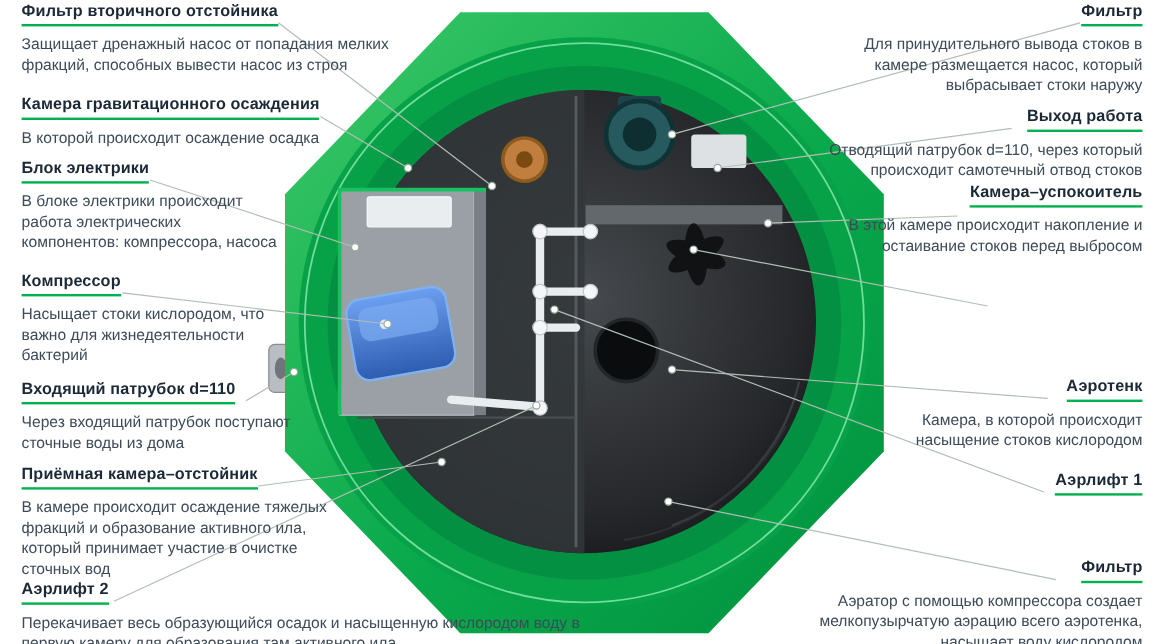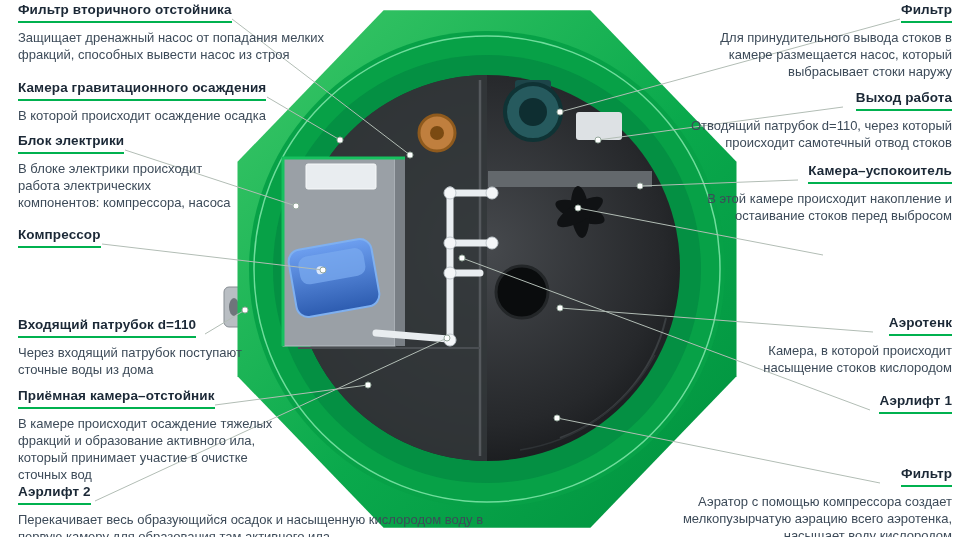--- a/index.html
+++ b/index.html
@@ -150,20 +150,21 @@
   <div class="label left" style="left:18px; top:0px; width:310px">
     <h3>Фильтр вторичного отстойника</h3>
     <p>Защищает дренажный насос от попадания мелких фракций, способных вывести насос из строя</p>
   </div>
   <div class="label left" style="left:18px; top:131px; width:215px">
     <h3>Блок электрики</h3>
     <p>В блоке электрики происходит работа электрических компонентов: компрессора, насоса</p>
   </div>
   <div class="label left" style="left:18px; top:225px; width:225px">
     <h3>Компрессор</h3>
+    <p>Насыщает стоки кислородом, что важно для жизнедеятельности бактерий</p>
   </div>
   <div class="label left" style="left:18px; top:315px; width:230px">
     <h3>Входящий патрубок d=110</h3>
     <p>Через входящий патрубок поступают сточные воды из дома</p>
   </div>
   <div class="label left" style="left:18px; top:386px; width:272px">
     <h3>Приёмная камера–отстойник</h3>
     <p>В камере происходит осаждение тяжелых фракций и образование активного ила, который принимает участие в очистке сточных вод</p>
   </div>
   <div class="label left" style="left:18px; top:482px; width:480px">
@@ -172,21 +173,21 @@
   </div>
 
   <div class="label right" style="right:18px; top:0px; width:265px">
     <h3>Фильтр</h3>
     <p>Для принудительного вывода стоков в камере размещается насос, который выбрасывает стоки наружу</p>
   </div>
   <div class="label right" style="right:18px; top:88px; width:300px">
     <h3>Выход работа</h3>
     <p>Отводящий патрубок d=110, через который происходит самотечный отвод стоков</p>
   </div>
-  <div class="label right" style="right:18px; top:161px; width:280px">
+  <div class="label right" style="right:18px; top:151px; width:280px">
     <h3>Камера–успокоитель</h3>
     <p>В этой камере происходит накопление и остаивание стоков перед выбросом</p>
   </div>
   <div class="label right" style="right:18px; top:313px; width:235px">
     <h3>Аэротенк</h3>
     <p>Камера, в которой происходит насыщение стоков кислородом</p>
   </div>
   <div class="label right" style="right:18px; top:391px; width:235px">
     <h3>Аэрлифт 1</h3>
   </div>

